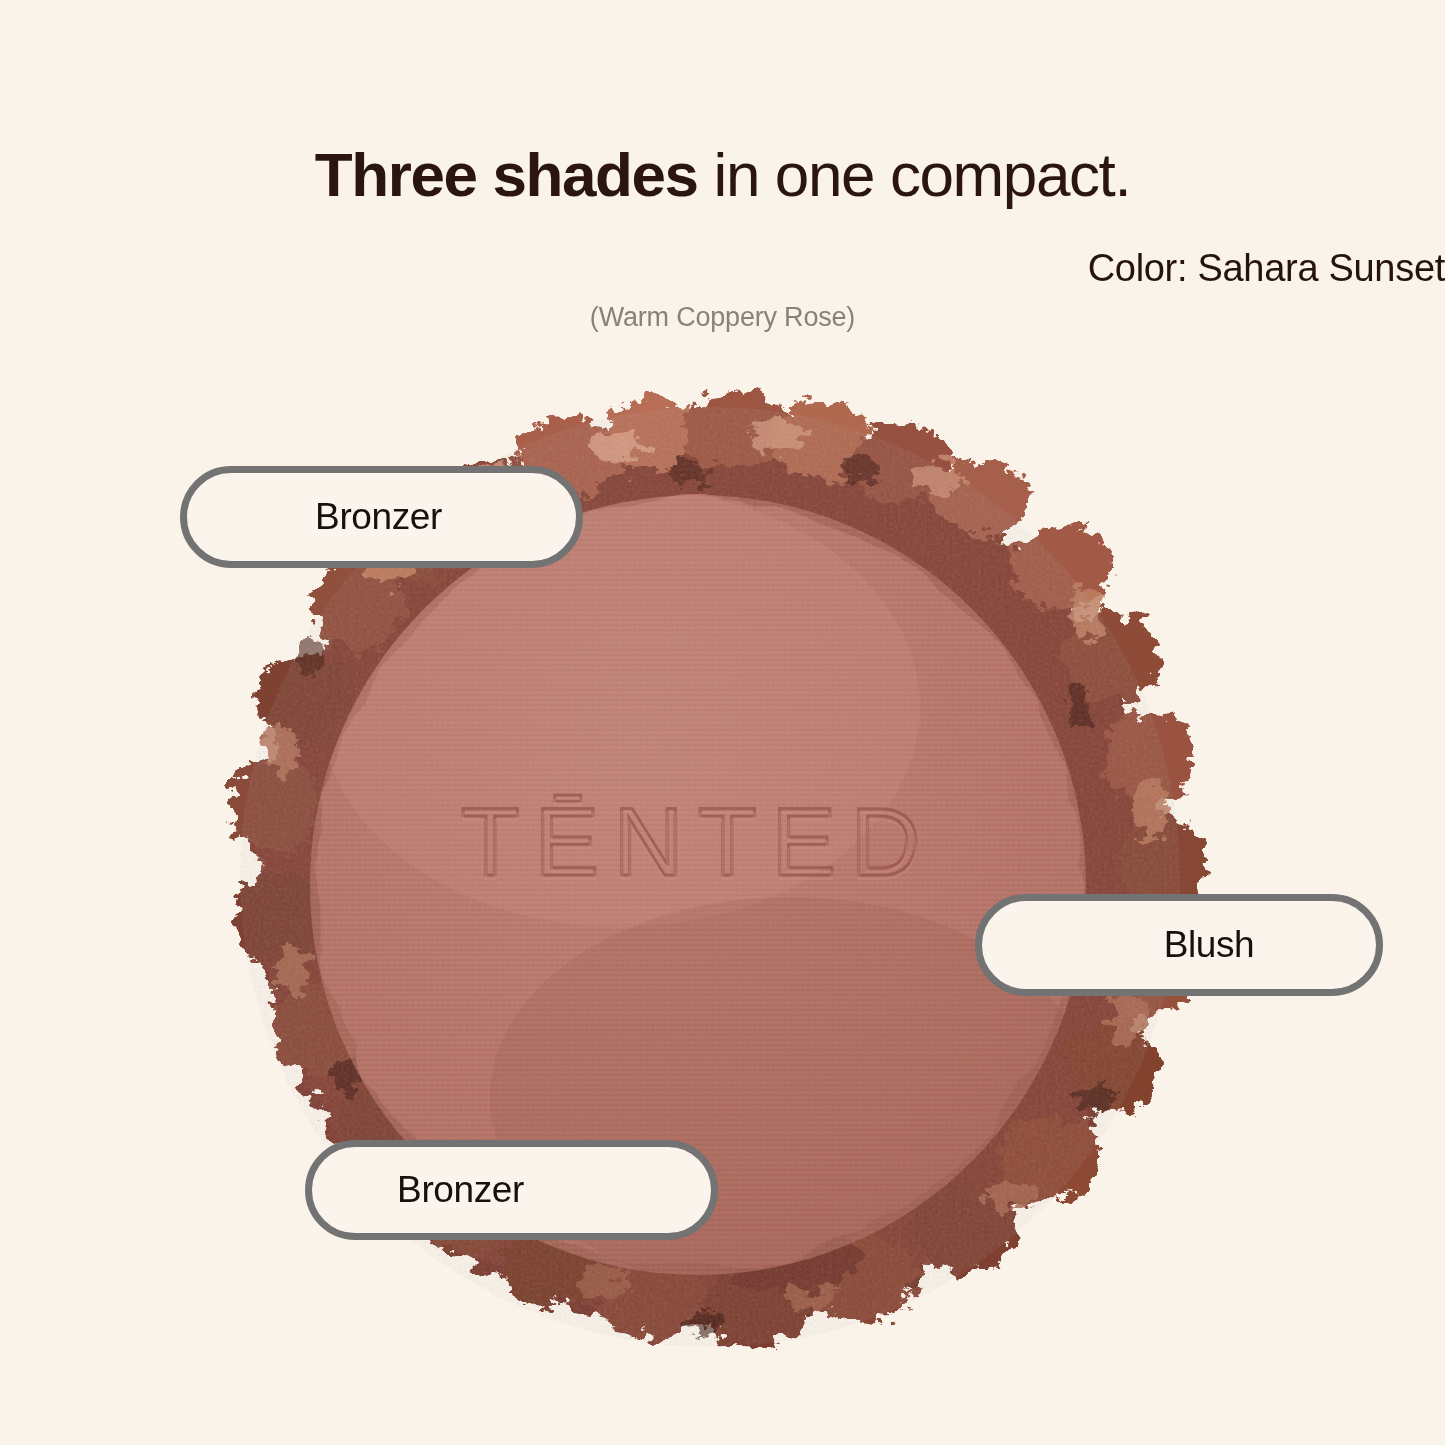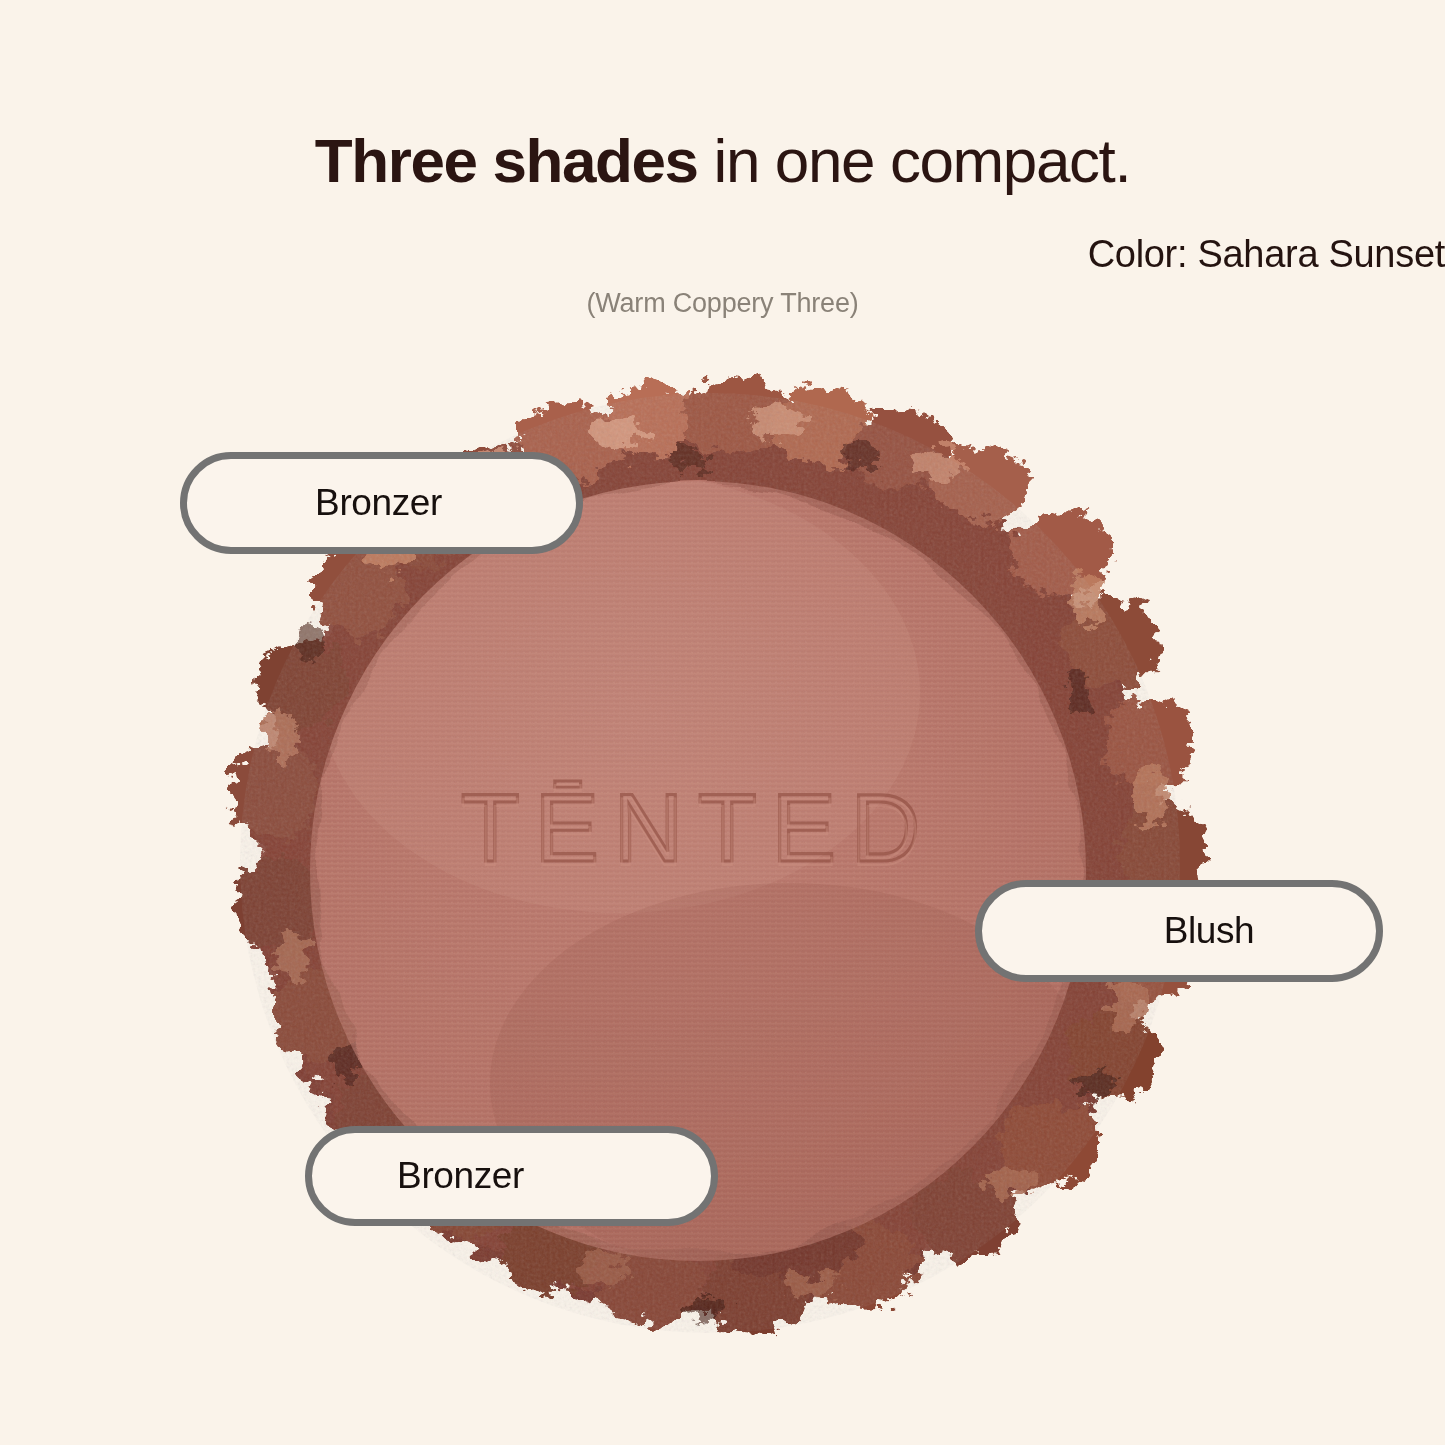--- a/index.html
+++ b/index.html
@@ -10,21 +10,21 @@
     width: 1445px;
     height: 1445px;
     background: #faf3ea;
     font-family: "Liberation Sans", sans-serif;
     overflow: hidden;
     position: relative;
   }
 
   #stage {
     position: absolute;
-    left: 0; top: 0;
+    left: 0; top: 14px;
     width: 1445px;
     height: 1118px;
     background: #faf3ea;
   }
 
   
   .headline {
     position: absolute;
     left: 0; top: 128px;
     width: 1445px;
@@ -114,21 +114,21 @@
 <body>
 
 <div id="stage">
 
   <div class="headline">
     <span class="bold">Three shades</span><span class="reg"> in one compact.</span>
   </div>
 
   <div class="color-line">Color: Sahara Sunset</div>
 
-  <div class="subnote">(Warm Coppery Three)</div>
+  <div class="subnote">(Warm Coppery Rose)</div>
 
   <div id="swatch-wrap">
     <svg width="1120" height="1010" viewBox="0 0 1120 1010" xmlns="http://www.w3.org/2000/svg">
       <defs>
 
         <pattern id="striation" width="6" height="5" patternUnits="userSpaceOnUse">
           <rect width="6" height="5" fill="#b9766a"></rect>
           <rect width="6" height="1.4" y="0" fill="#c68a7c" opacity="0.55"></rect>
           <rect width="6" height="1" y="2.6" fill="#a4625a" opacity="0.45"></rect>
           <rect width="2" height="1.4" x="1" y="3.6" fill="#d09a88" opacity="0.35"></rect>

